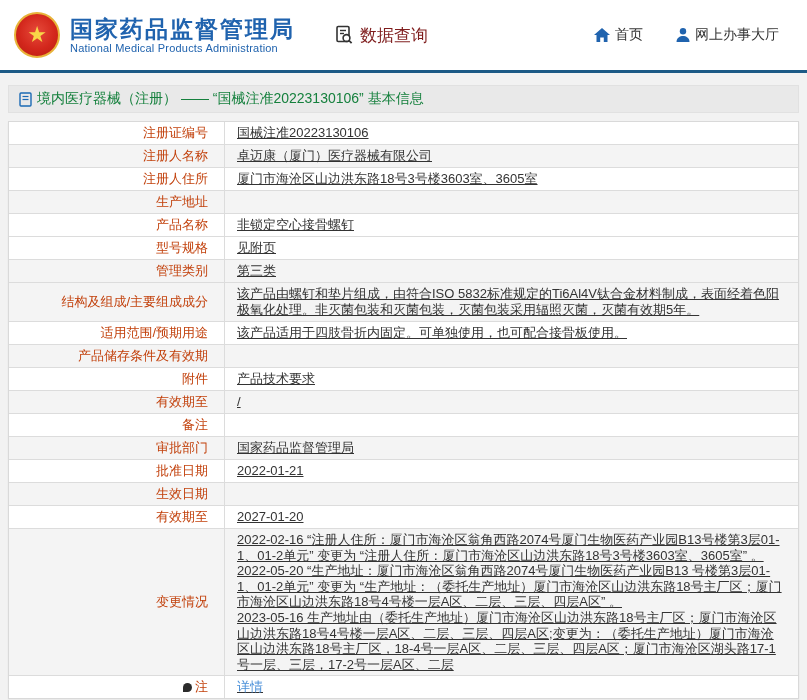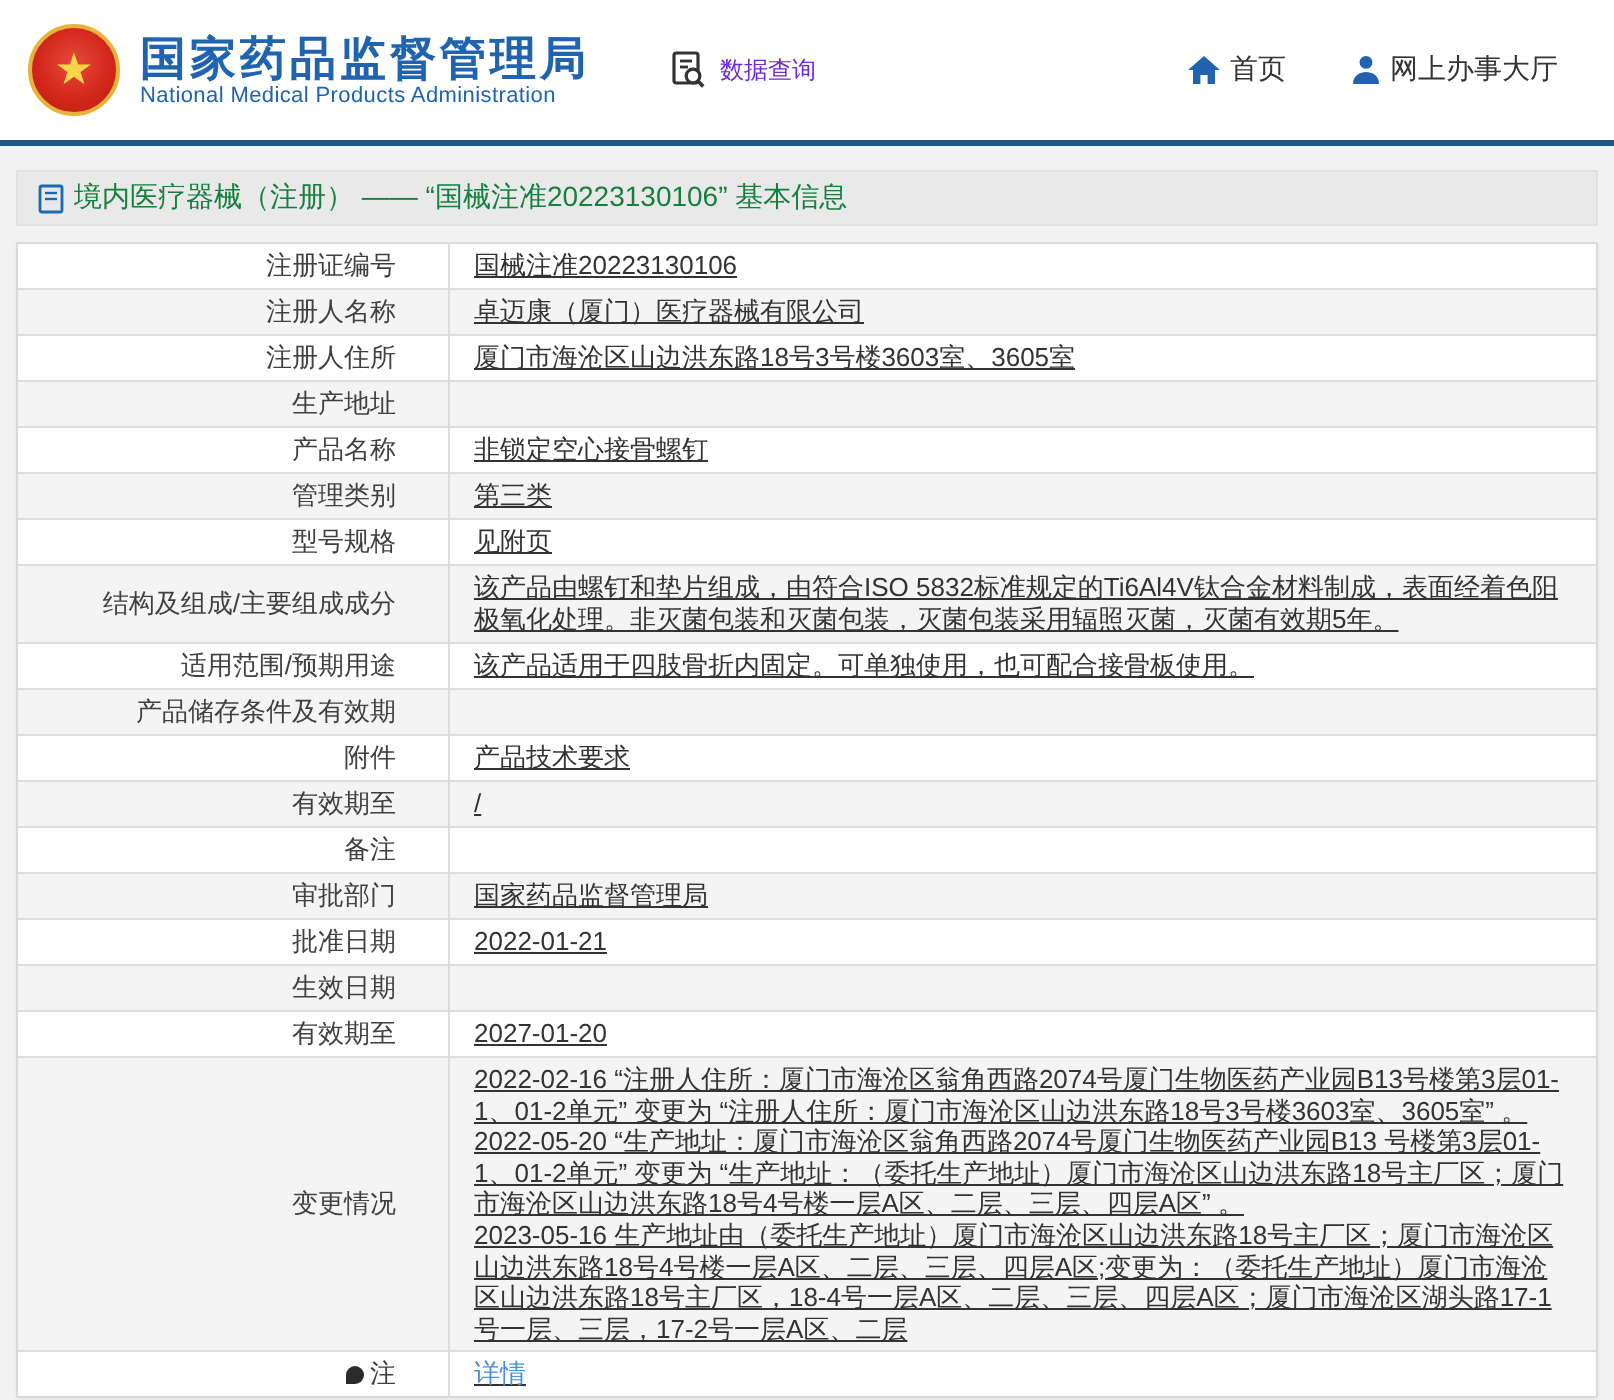--- a/index.html
+++ b/index.html
@@ -22,21 +22,21 @@
     border:2px solid #e8b33a;
     display:flex; align-items:center; justify-content:center;
     color:#f8d648; font-size:22px; line-height:1;
     flex:none;
   }
   .brand { margin-left:10px; }
   .brand-cn { font-size:23px; font-weight:bold; color:#2063ae; letter-spacing:2px; line-height:1.15; }
   .brand-en { font-size:11px; color:#2063ae; margin-top:0; letter-spacing:0.2px; }
   .data-query {
     margin-left:38px; display:flex; align-items:center;
-    font-size:12px; color:#6d28d9; cursor:pointer;
+    font-size:17px; color:#7f1d1d; cursor:pointer;
   }
   .data-query svg { margin-right:5px; display:block; }
   .top-nav { margin-left:auto; display:flex; gap:32px; padding-right:10px; }
   .nav-item {
     display:flex; align-items:center;
     font-size:14px; color:#333; cursor:pointer; gap:4px;
   }
   .nav-item svg { display:block; }
   .blue-line { height:3px; background:#1c5a86; }
 
@@ -56,22 +56,22 @@
     border:1px solid #d9d9d9;
     box-shadow:0 1px 2px rgba(0,0,0,0.05);
   }
   .row { display:flex; align-items:stretch; border-bottom:1px solid #dcdcdc; background:#ffffff; }
   .row:last-child { border-bottom:none; }
   .row.alt { background:#f4f4f4; }
   .cell-label {
     width:216px; flex:none;
     display:flex; align-items:center; justify-content:flex-end;
     text-align:right;
-    padding:3px 26px;
-    font-size:13px; color:#404040;
+    padding:3px 16px;
+    font-size:13px; color:#c2410c;
     border-right:1px solid #dcdcdc;
     line-height:16px;
     min-height:22px;
   }
   .cell-value {
     flex:1;
     display:flex; flex-direction:column; justify-content:center;
     padding:3px 12px;
     font-size:13px; color:#333;
     line-height:16px;
@@ -154,27 +154,27 @@
         <div class="cell-label">注册人住所</div>
         <div class="cell-value">厦门市海沧区山边洪东路18号3号楼3603室、3605室</div>
       </div>
       <div class="row alt">
         <div class="cell-label">生产地址</div>
       </div>
       <div class="row">
         <div class="cell-label">产品名称</div>
         <div class="cell-value">非锁定空心接骨螺钉</div>
       </div>
+      <div class="row">
+        <div class="cell-label">型号规格</div>
+        <div class="cell-value">见附页</div>
+      </div>
       <div class="row alt">
         <div class="cell-label">管理类别</div>
         <div class="cell-value">第三类</div>
-      </div>
-      <div class="row">
-        <div class="cell-label">型号规格</div>
-        <div class="cell-value">见附页</div>
       </div>
       <div class="row alt">
         <div class="cell-label">结构及组成/主要组成成分</div>
         <div class="cell-value">该产品由螺钉和垫片组成，由符合ISO 5832标准规定的Ti6Al4V钛合金材料制成，表面经着色阳极氧化处理。非灭菌包装和灭菌包装，灭菌包装采用辐照灭菌，灭菌有效期5年。</div>
       </div>
       <div class="row">
         <div class="cell-label">适用范围/预期用途</div>
         <div class="cell-value">该产品适用于四肢骨折内固定。可单独使用，也可配合接骨板使用。</div>
       </div>
       <div class="row alt">

